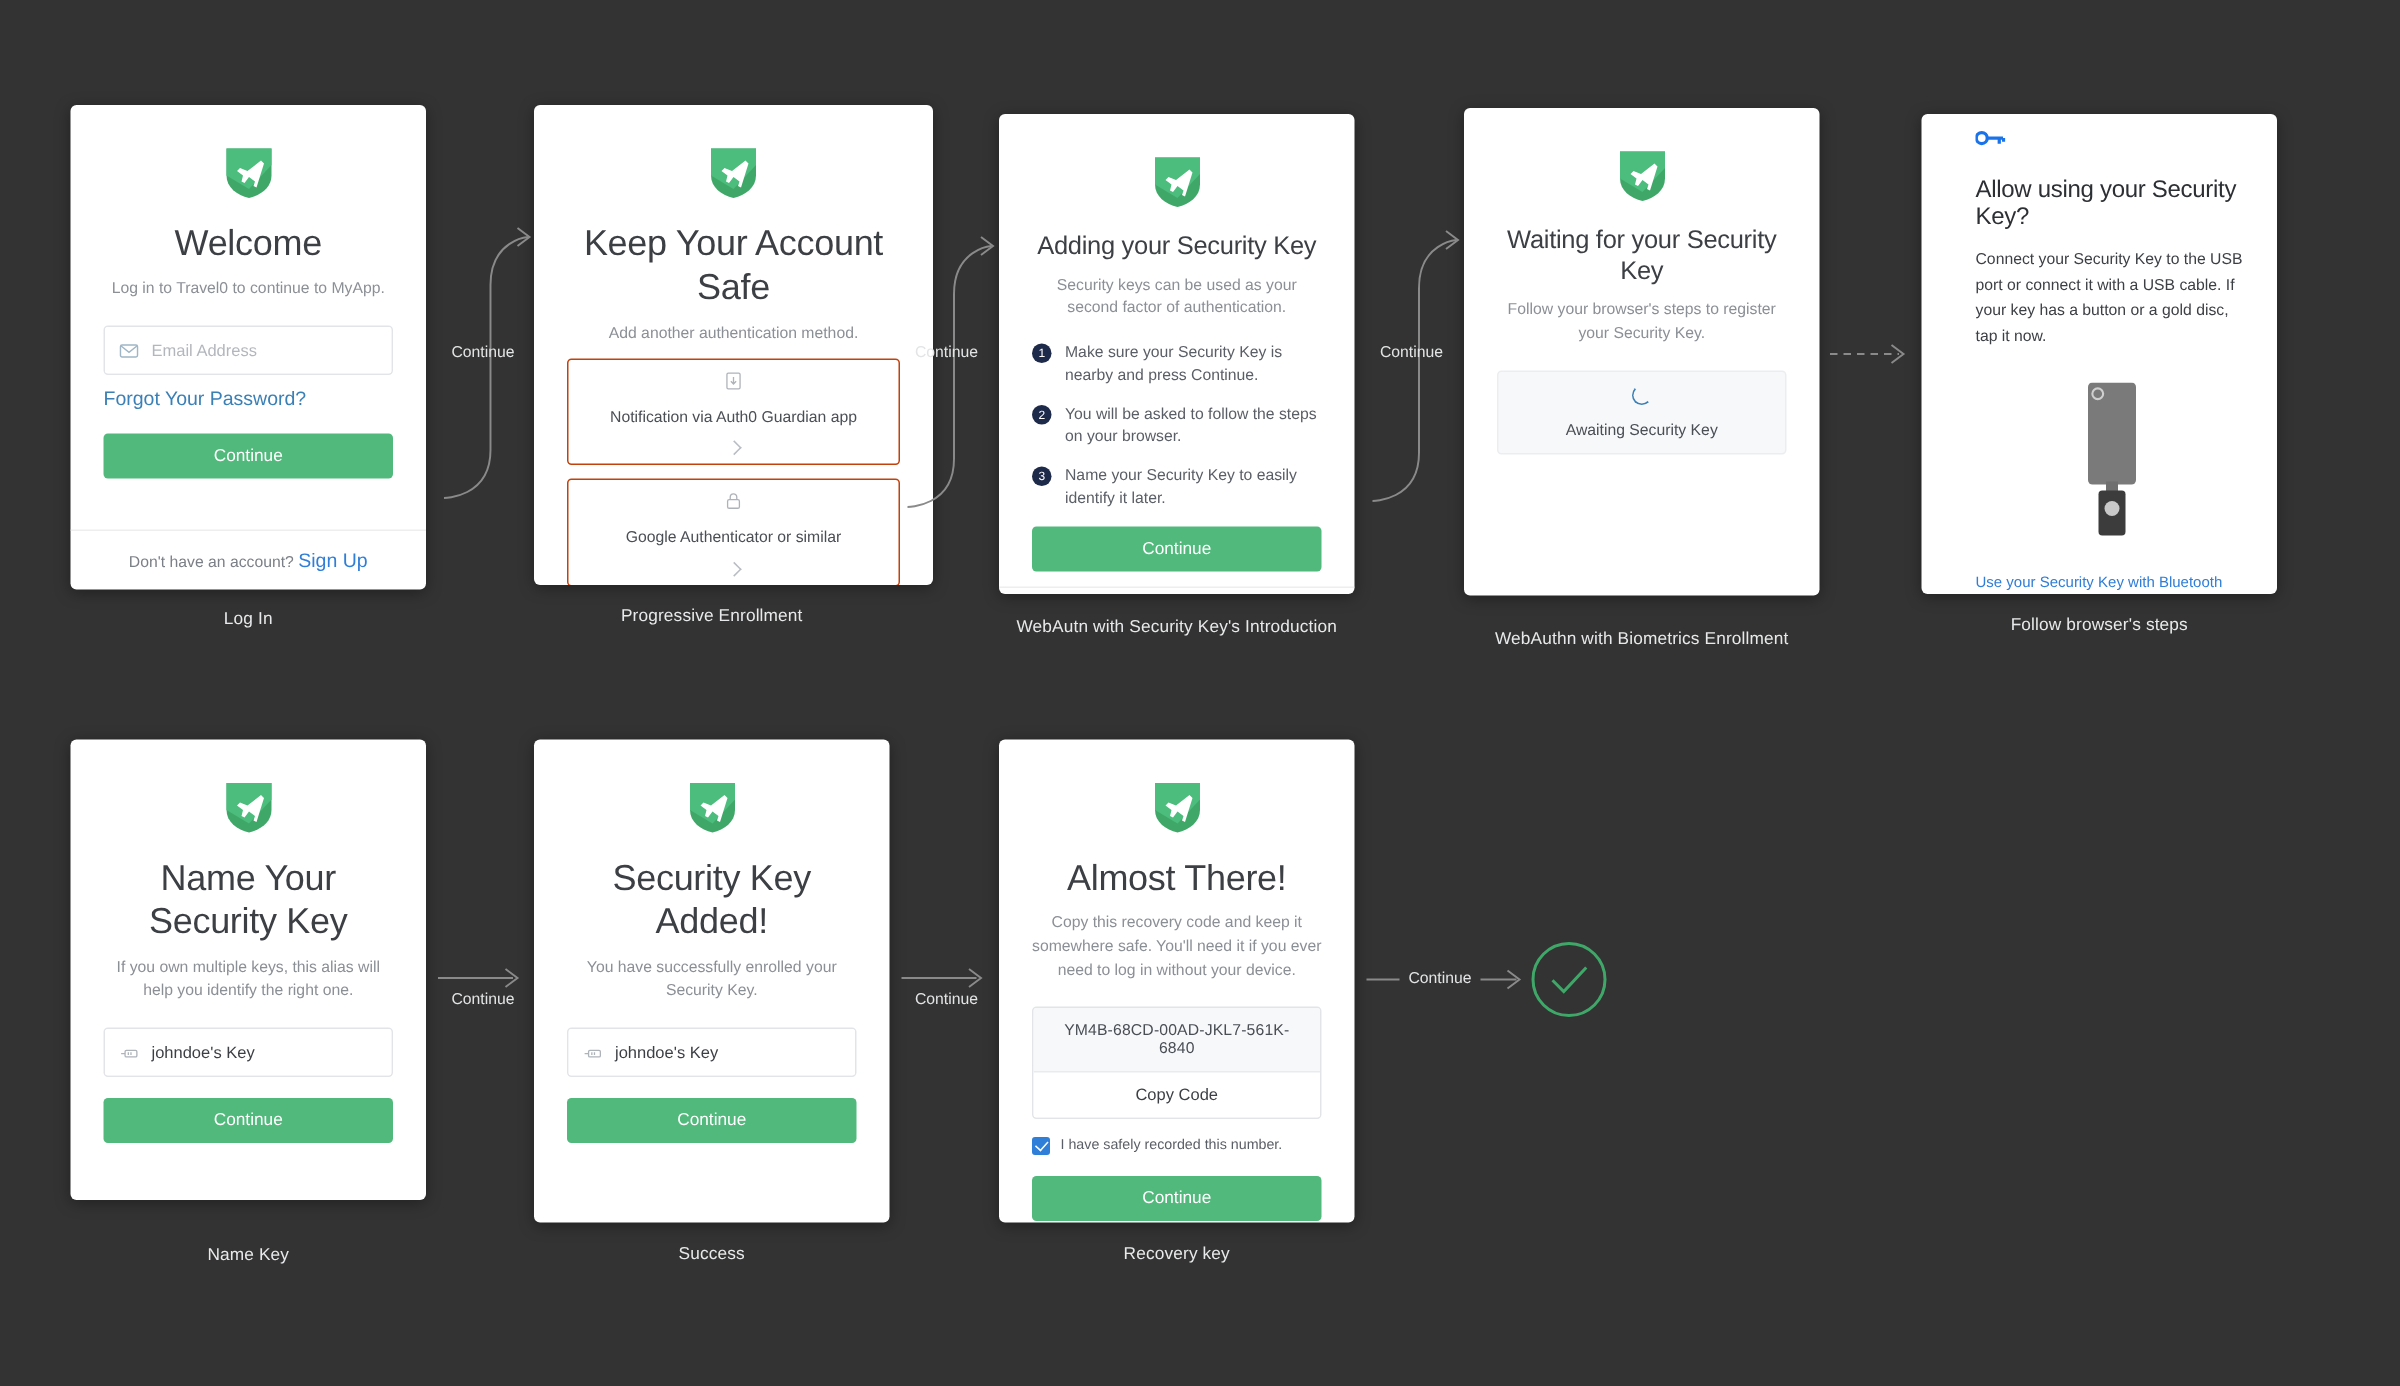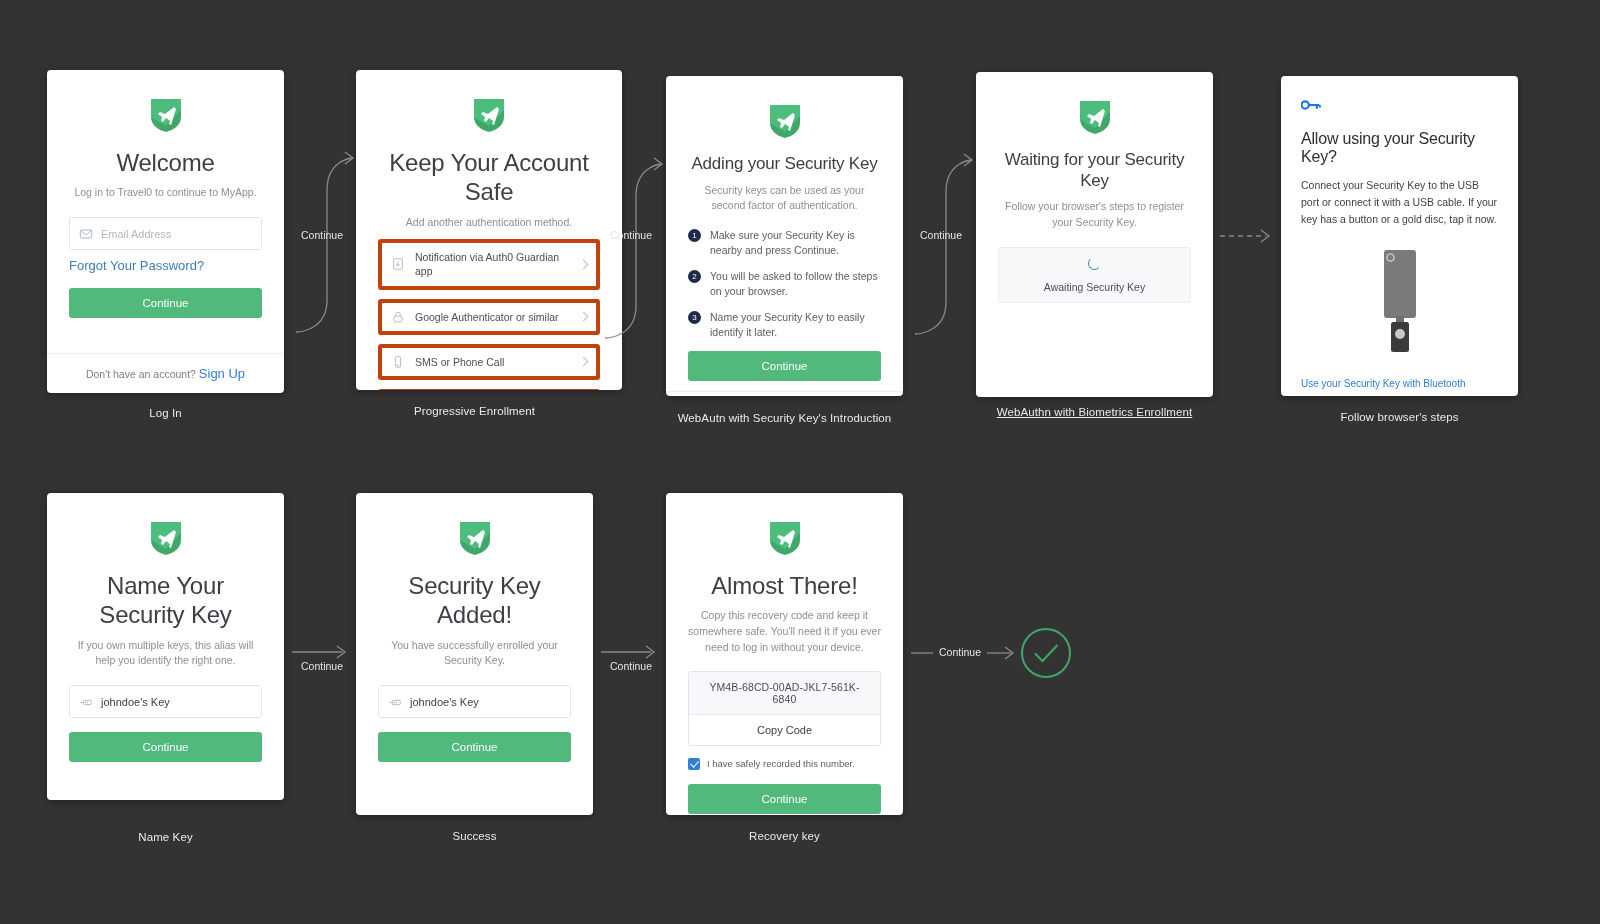--- a/index.html
+++ b/index.html
@@ -92,25 +92,26 @@
     font-family: inherit;
     text-align: center;
     cursor: pointer;
   }
 
   
   .opt {
     display: flex;
     align-items: center;
     gap: 10px;
-    border: 4px solid #c2410c;
+    border: 1px solid #c2410c;
     border-radius: 3px;
     padding: 7px 9px;
     margin-top: 9px;
     min-height: 34px;
+    flex-direction: column;
   }
   .opt .lbl { flex: 1 1 auto; font-size: 10.5px; color: #4a4e55; line-height: 1.35; }
   .chev { width: 7px; height: 7px; border-right: 1.3px solid #b9bdc3; border-top: 1.3px solid #b9bdc3; transform: rotate(45deg); flex: 0 0 7px; }
 
   
   .steps { margin-top: 14px; }
   .step { display: flex; gap: 9px; margin-bottom: 11px; }
   .badge {
     flex: 0 0 13px; width: 13px; height: 13px; border-radius: 50%;
     background: #1e2a49; color: #fff; font-size: 8px;
@@ -148,21 +149,21 @@
     border-radius: 2px; position: relative;
   }
   .cbox::after {
     content: ""; position: absolute; left: 3.5px; top: 1px;
     width: 4px; height: 7px; border: solid #fff; border-width: 0 1.6px 1.6px 0;
     transform: rotate(42deg);
   }
   .checkrow .lbl { font-size: 9.5px; color: #5a5e66; }
 
   
-  .dlg { padding: 22px 20px; }
+  .dlg { padding: 9px 20px; margin-left: 16px; }
   .dlg .key-icon { margin-bottom: 14px; }
   .dlg h2 { font-size: 16px; font-weight: 400; color: #2c2f33; letter-spacing: -0.2px; }
   .dlg p { margin-top: 11px; font-size: 10.5px; line-height: 1.62; color: #3c3f44; }
   .usb-wrap { display: flex; justify-content: center; margin: 22px 0 10px 0; }
   .dlg .bt-link { font-size: 10px; color: #2f7ed8; text-decoration: none; display: inline-block; margin-top: 8px; }
 
   
   .caption {
     position: absolute;
     text-align: center;
@@ -309,21 +310,21 @@
         <path d="M25 11 L16 18 L11 16 L9 18 L13 21 L12 25 L14 26 L17 22 L21 25 L20 28 L22 29 L27 13 Z" fill="#ffffff"></path>
       </svg>
       <div class="title sm">Waiting for your Security Key</div>
       <div class="subtitle">Follow your browser's steps to register your Security Key.</div>
       <div class="waitbox">
         <span class="spinner"></span>
         <span class="lbl">Awaiting Security Key</span>
       </div>
     </div>
   </div>
-  <div class="caption" style="left:956px; top:406px; width:277px;text-decoration:underline;">WebAuthn with Biometrics Enrollment</div>
+  <div class="caption" style="left:956px; top:420px; width:277px;">WebAuthn with Biometrics Enrollment</div>
 
   <div class="card" style="left:1281px; top:76px; width:237px; height:320px;">
     <div class="dlg">
       <svg class="key-icon" width="20" height="14" viewBox="0 0 24 16">
         <circle cx="5" cy="8" r="4.4" fill="none" stroke="#1a73e8" stroke-width="2.6"></circle>
         <line x1="8.6" y1="8" x2="22" y2="8" stroke="#1a73e8" stroke-width="2.6"></line>
         <line x1="19" y1="8" x2="19" y2="12.5" stroke="#1a73e8" stroke-width="2.6"></line>
         <line x1="22.5" y1="8" x2="22.5" y2="11" stroke="#1a73e8" stroke-width="2.6"></line>
       </svg>
       <h2>Allow using your Security Key?</h2>

